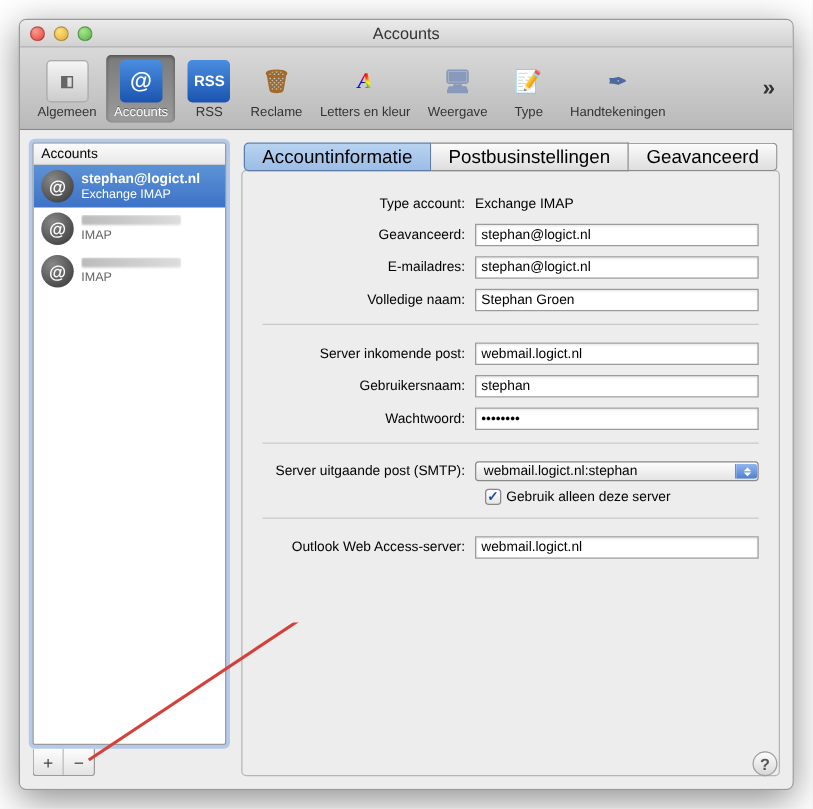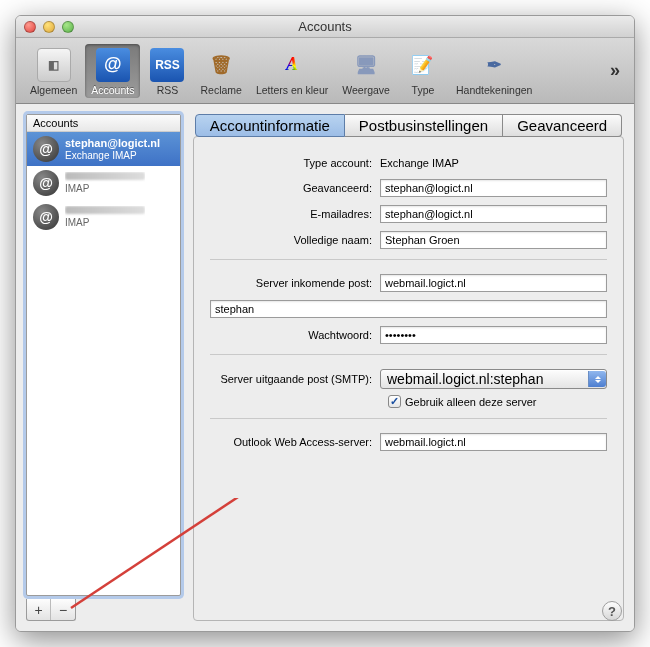--- a/index.html
+++ b/index.html
@@ -174,21 +174,21 @@
     box-shadow: inset 0 1px 2px rgba(0,0,0,0.1);
   }
   .dropdown {
     width:100%;
     display:flex; align-items:center;
     background:linear-gradient(to bottom,#fdfdfd,#e4e4e4);
     border:1px solid #8a8a8a;
     border-radius:3px;
     box-shadow: 0 1px 0 rgba(255,255,255,0.6) inset;
     padding:1px 0 1px 6px;
-    font-size:14px;
+    font-size:11px;
     cursor:pointer;
     position:relative;
   }
   .dropdown .handle {
     width:18px; align-self:stretch;
     background:linear-gradient(to bottom,#90b7ee,#4e7fd0);
     border-left:1px solid #6a8ec4;
     border-radius:0 3px 3px 0;
     display:flex; flex-direction:column; align-items:center; justify-content:center;
     gap:1px;
@@ -333,20 +333,21 @@
           <div class="value"><input class="txt" value="Stephan Groen" style=""></div>
         </div>
 
         <div class="divider"></div>
 
         <div class="row">
           <div class="label">Server inkomende post:</div>
           <div class="value"><input class="txt" value="webmail.logict.nl" style=""></div>
         </div>
         <div class="row">
+          <div class="label">Gebruikersnaam:</div>
           <div class="value"><input class="txt" value="stephan" style=""></div>
         </div>
         <div class="row">
           <div class="label">Wachtwoord:</div>
           <div class="value"><input class="txt" type="text" value="••••••••" style=""></div>
         </div>
 
         <div class="divider"></div>
 
         <div class="row">

